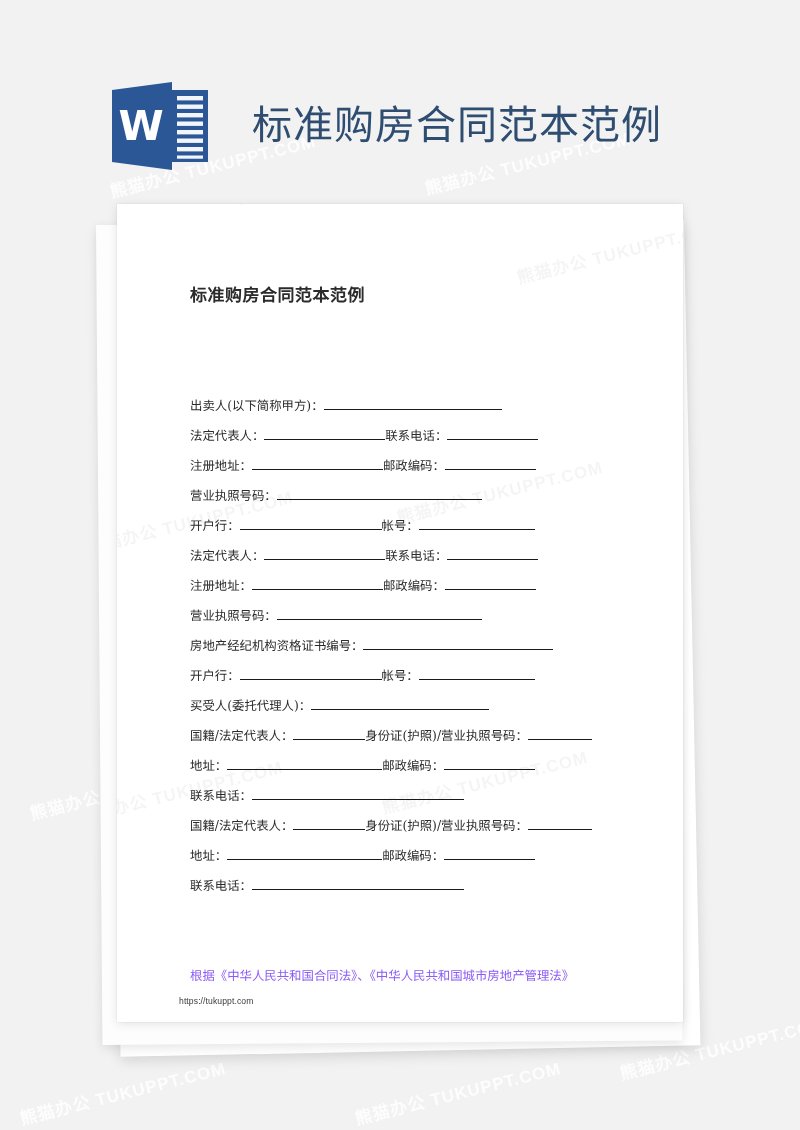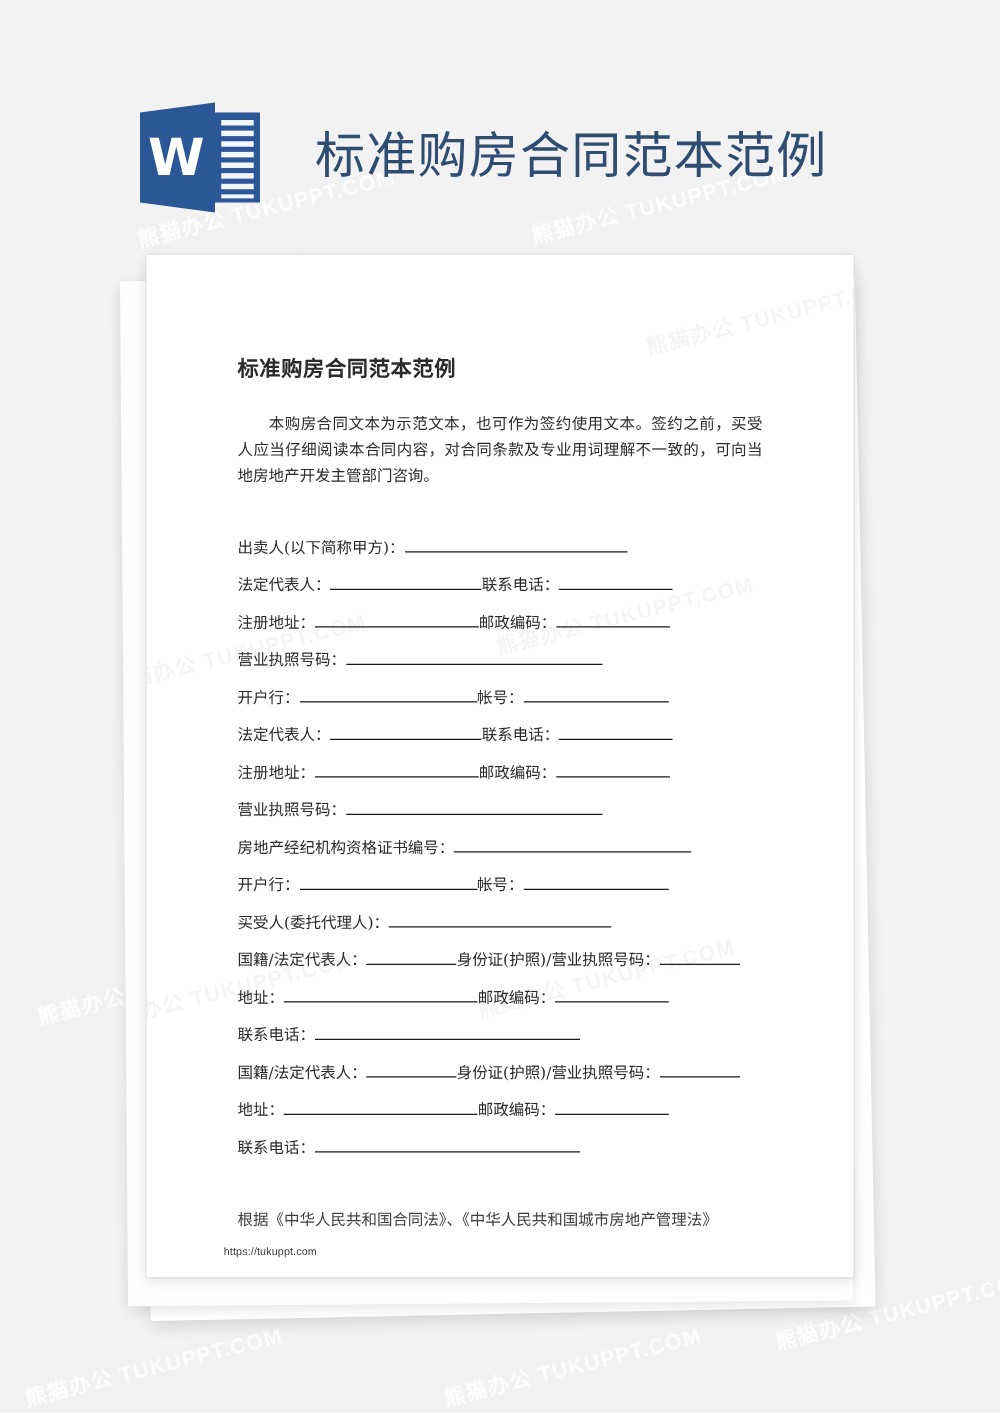--- a/index.html
+++ b/index.html
@@ -149,33 +149,33 @@
   }
   .field-row {
     height: 30px;
     display: flex;
     align-items: baseline;
     font-size: 12.4px;
     color: #2b2b2b;
     font-family: "DejaVu Serif", "Liberation Serif", serif;
     white-space: nowrap;
   }
-  .field-row .lbl { flex: none; margin-top: 32px; }
+  .field-row .lbl { flex: none; }
   .blank {
     display: inline-block;
     border-bottom: 1.1px solid #1a1a1a;
     height: 12px;
     flex: none;
   }
   .closing {
     position: absolute;
     left: 73px;
     top: 762px;
     font-size: 12.4px;
-    color: #404040;
+    color: #8b5cf6;
     font-family: "DejaVu Serif", "Liberation Serif", serif;
     white-space: nowrap;
   }
   .footer-url {
     position: absolute;
     left: 62px;
     top: 792px;
     font-size: 8.6px;
     color: #3a3a3a;
     font-family: "Liberation Sans", "DejaVu Sans", sans-serif;
@@ -227,21 +227,20 @@
       <div class="wm onpaper" style="left:-40px; top:600px; font-size:17px; transform:rotate(-14deg);">熊猫办公 TUKUPPT.COM</div>
       <div class="wm onpaper" style="left:265px; top:590px; font-size:17px; transform:rotate(-14deg);">熊猫办公 TUKUPPT.COM</div>
       <div class="wm onpaper" style="left:-30px; top:330px; font-size:17px; transform:rotate(-14deg);">熊猫办公 TUKUPPT.COM</div>
       <div class="wm onpaper" style="left:280px; top:300px; font-size:17px; transform:rotate(-14deg);">熊猫办公 TUKUPPT.COM</div>
       <div class="wm onpaper" style="left:120px; top:-20px; font-size:17px; transform:rotate(-14deg);">熊猫办公 TUKUPPT.COM</div>
       <div class="wm onpaper" style="left:400px; top:60px; font-size:17px; transform:rotate(-14deg);">熊猫办公 TUKUPPT.COM</div>
     </div>
 
     <div class="doc-inner">
       <div class="doc-heading">标准购房合同范本范例</div>
-      <div class="doc-para">本购房合同文本为示范文本，也可作为签约使用文本。签约之前，买受人应当仔细阅读本合同内容，对合同条款及专业用词理解不一致的，可向当地房地产开发主管部门咨询。</div>
 
       <div class="fields">
           <div class="field-row">
             <span class="lbl">出卖人(以下简称甲方)：</span>
             <span class="blank" style="width: 178px;"></span>
           </div>
           <div class="field-row">
             <span class="lbl">法定代表人：</span>
             <span class="blank" style="width: 121px;"></span>
             <span class="lbl">联系电话：</span>

